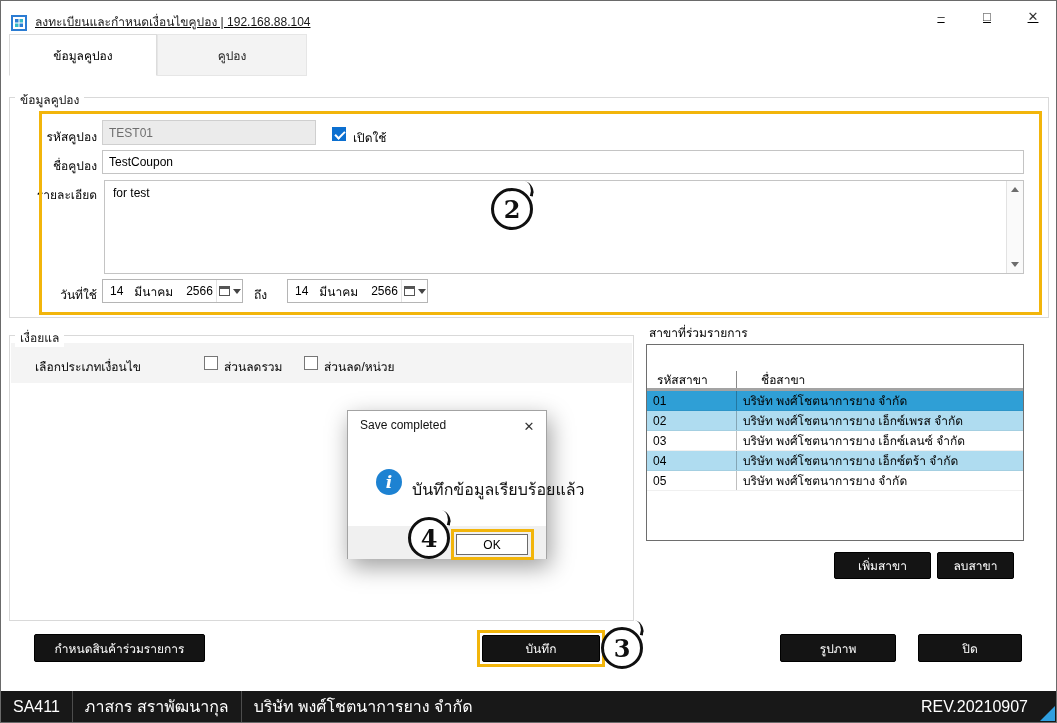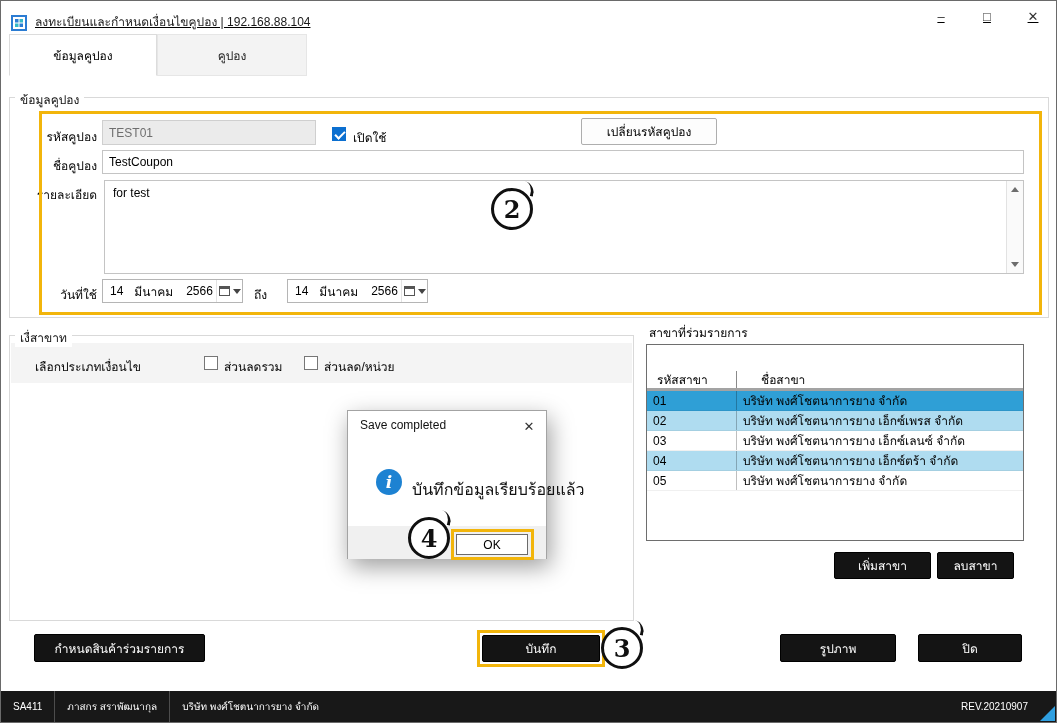--- a/index.html
+++ b/index.html
@@ -86,21 +86,21 @@
     display:flex;align-items:center;justify-content:center;}
   .info-icon::after{content:"i";color:#fff;font-family:"DejaVu Serif",serif;font-style:italic;font-weight:700;font-size:17px;line-height:1;}
   .dlg-msg{position:absolute;left:64px;top:66px;font-size:16px;color:#111;white-space:nowrap;}
   .dlg-footer{position:absolute;left:0;top:115px;width:198px;height:33px;background:#f0f0f0;}
   .ok-btn{position:absolute;left:108px;top:123px;width:72px;height:21px;background:#fff;border:1px solid #6b6b6b;border-radius:0;
     display:flex;align-items:center;justify-content:center;font-size:12px;cursor:pointer;}
   .hl-ok{position:absolute;left:103px;top:118px;width:83px;height:31px;border:3px solid #f2b50b;pointer-events:none;z-index:25;}
   .balloon.b4{left:60px;top:106px;z-index:30;}
 
   
-  .statusbar{position:absolute;left:0;top:690px;width:1055px;height:31px;background:#181818;color:#fff;display:flex;align-items:center;font-size:10px;}
+  .statusbar{position:absolute;left:0;top:690px;width:1055px;height:31px;background:#181818;color:#fff;display:flex;align-items:center;font-size:16px;}
   .sb-item{padding:0 12px;white-space:nowrap;}
   .sb-div{width:1px;height:100%;background:#4d4d4d;}
   .sb-spacer{flex:1;}
   .sb-rev{padding-right:28px;}
   .resize-grip{position:absolute;right:1px;bottom:1px;width:0;height:0;border-left:15px solid transparent;border-bottom:15px solid #2f9fe0;cursor:nwse-resize;z-index:5;}
 </style>
 </head>
 <body>
 
 <div class="window">
@@ -132,23 +132,20 @@
 
   <div class="groupbox" style="left:8px;top:96px;width:1040px;height:221px;"></div>
   <span class="grouplabel" style="left:14px;top:89px;">ข้อมูลคูปอง</span>
 
   <div class="hl" style="left:38px;top:110px;width:1003px;height:204px;"></div>
 
   <span class="lbl r" style="left:18px;top:126px;width:78px;">รหัสคูปอง</span>
   <input class="tfield" style="left: 101px; top: 119px; width: 214px; height: 25px;" disabled="" value="TEST01">
   <span class="checkbox checked" style="left:331px;top:126px;"></span>
   <span class="lbl" style="left:352px;top:127px;">เปิดใช้</span>
-  <div class="btn-light" style="left:580px;top:117px;width:136px;height:27px;">
-    <span>เปลี่ยนรหัสคูปอง</span>
-  </div>
 
   <span class="lbl r" style="left:18px;top:155px;width:78px;">ชื่อคูปอง</span>
   <input class="tfield" style="left: 101px; top: 149px; width: 922px; height: 24px;" value="TestCoupon">
 
   <span class="lbl r" style="left:18px;top:184px;width:78px;">รายละเอียด</span>
   <div class="textarea" style="left:103px;top:179px;width:920px;height:94px;">
     <span class="txt">for test</span>
     <div class="vscroll">
       <span class="arr up"></span>
       <span class="arr down"></span>
@@ -172,21 +169,21 @@
     <span class="dp-day">14</span>
     <span class="dp-month">มีนาคม</span>
     <span class="dp-year">2566</span>
     <span class="dp-drop">
       <span class="cal-icon"></span>
       <span class="darr"></span>
     </span>
   </div>
 
   <div class="groupbox" style="left:8px;top:334px;width:625px;height:286px;"></div>
-  <span class="grouplabel" style="left:14px;top:327px;">เงื่สาขาท</span>
+  <span class="grouplabel" style="left:14px;top:327px;">เงื่อยแล</span>
   <div class="band" style="left:10px;top:342px;width:621px;height:40px;"></div>
   <span class="lbl" style="left:34px;top:356px;">เลือกประเภทเงื่อนไข</span>
   <span class="checkbox" style="left:203px;top:355px;"></span>
   <span class="lbl" style="left:223px;top:356px;">ส่วนลดรวม</span>
   <span class="checkbox" style="left:303px;top:355px;"></span>
   <span class="lbl" style="left:323px;top:356px;">ส่วนลด/หน่วย</span>
 
   <span class="lbl" style="left:648px;top:322px;">สาขาที่ร่วมรายการ</span>
   <div class="grid">
     <div class="grid-header">

